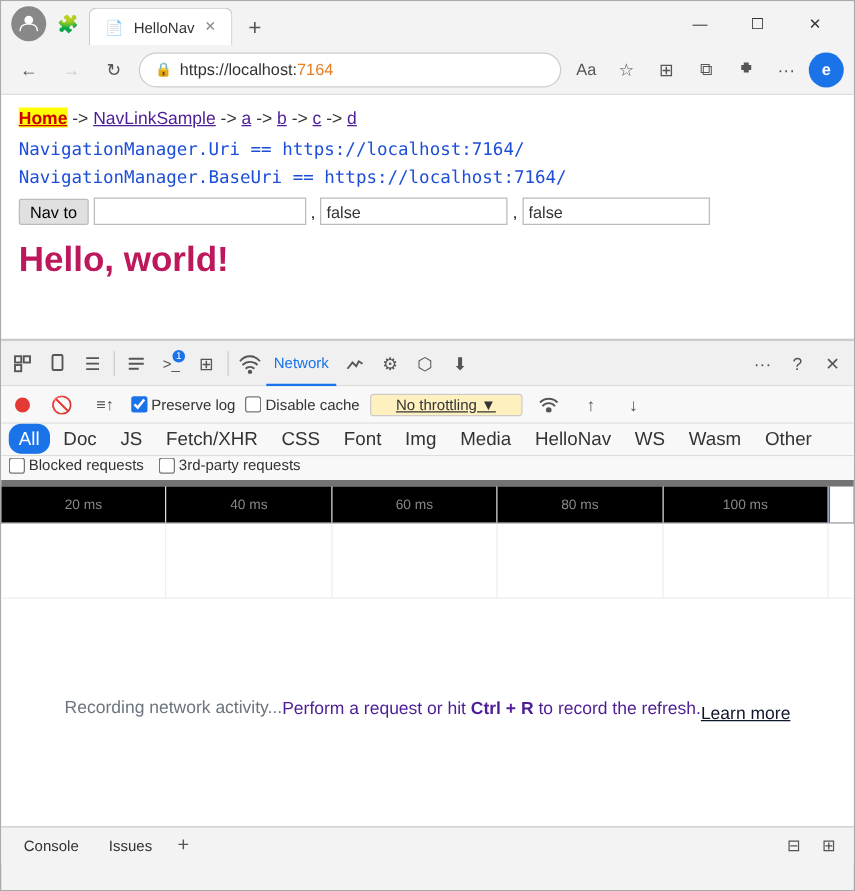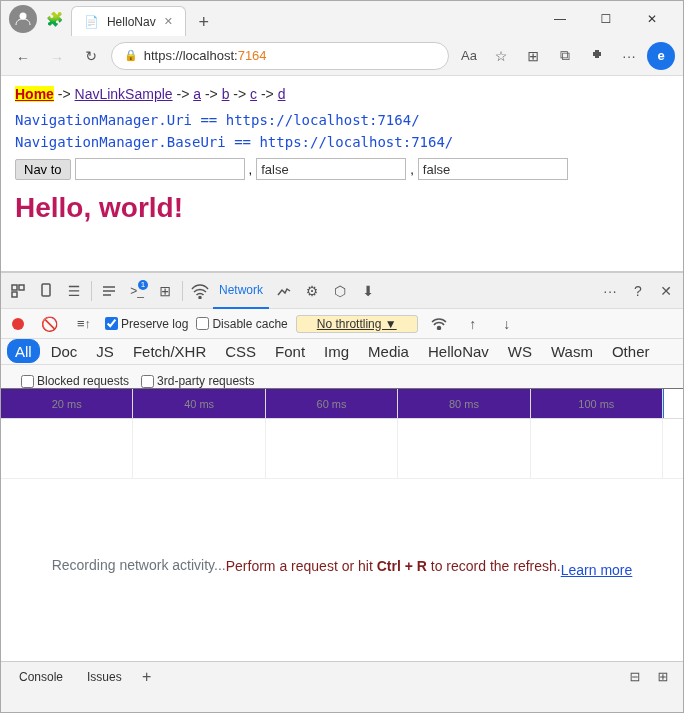--- a/index.html
+++ b/index.html
@@ -43,31 +43,31 @@
     .filter-input { height: 20px; border: 1px solid #bbb; padding: 0 6px; font-size: 12px; width: 120px; border-radius: 2px; background: white; }
     .dt-checkbox { display: flex; align-items: center; gap: 3px; font-size: 12px; color: #333; }
     .dt-checkbox input { margin: 0; }
 
     .devtools-type-row { display: flex; align-items: center; background: #f8f8f8; border-bottom: 1px solid #ddd; height: 26px; padding: 0 6px; gap: 3px; flex-wrap: wrap; }
     .type-btn { height: 24px; padding: 0 7px; font-size: 15px; cursor: pointer; border: 1px solid transparent; border-radius: 10px; background: transparent; color: #333; }
     .type-btn.active { background: #1a73e8; color: white; border-color: #1a73e8; }
     .dt-checkbox-small { display: flex; align-items: center; gap: 3px; font-size: 11px; color: #333; margin-left: 4px; }
     .dt-checkbox-small input { margin: 0; }
 
-    .devtools-check-row { display: flex; align-items: flex-end; background: #f8f8f8; border-bottom: 1px solid #737373; height: 24px; padding: 0 20px; gap: 12px; }
-
-    
-    .timeline-header { display: flex; background: #4c1d95; border-bottom: 1px solid #ddd; height: 30px; }
+    .devtools-check-row { display: flex; align-items: flex-start; background: #f8f8f8; border-bottom: 5px solid #737373; height: 24px; padding: 0 6px; gap: 12px; }
+
+    
+    .timeline-header { display: flex; background: #000000; border-bottom: 1px solid #ddd; height: 30px; }
     .timeline-cell { flex: 1; border-right: 1px solid #ddd; display: flex; align-items: center; justify-content: center; font-size: 11px; color: #888; }
 
     
     .network-empty { display: flex; flex-direction: row; align-items: center; justify-content: center; flex: 1; padding: 30px; text-align: center; }
     .recording-text { color: #6c757d; font-size: 14px; margin-bottom: 10px; }
-    .record-hint { font-size: 14px; color: #7f1d1d; margin-bottom: 8px; }
-    .learn-more-link { color: #1d4ed8; text-decoration: underline; cursor: pointer; font-size: 14px; }
+    .record-hint { font-size: 14px; color: #4c1d95; margin-bottom: 8px; }
+    .learn-more-link { color: #0f172a; text-decoration: underline; cursor: pointer; font-size: 14px; }
 
     
     .bottom-bar { display: flex; align-items: center; background: #f3f3f3; border-top: 1px solid #ccc; height: 30px; padding: 0 8px; gap: 4px; }
     .bottom-tab { padding: 0 10px; height: 26px; display: flex; align-items: center; font-size: 12px; cursor: pointer; color: #333; border: none; background: transparent; border-radius: 4px; }
     .add-tab-btn { width: 22px; height: 22px; display: flex; align-items: center; justify-content: center; cursor: pointer; font-size: 16px; color: #555; border: none; background: transparent; border-radius: 4px; }
     .bottom-right { margin-left: auto; display: flex; gap: 4px; }
     .bottom-icon { width: 24px; height: 24px; display: flex; align-items: center; justify-content: center; cursor: pointer; color: #555; font-size: 13px; border: none; background: transparent; border-radius: 3px; }
 
     
     .win-ctrl { width: 46px; height: 30px; display: flex; align-items: center; justify-content: center; cursor: pointer; font-size: 12px; color: #333; background: transparent; border: none; }

